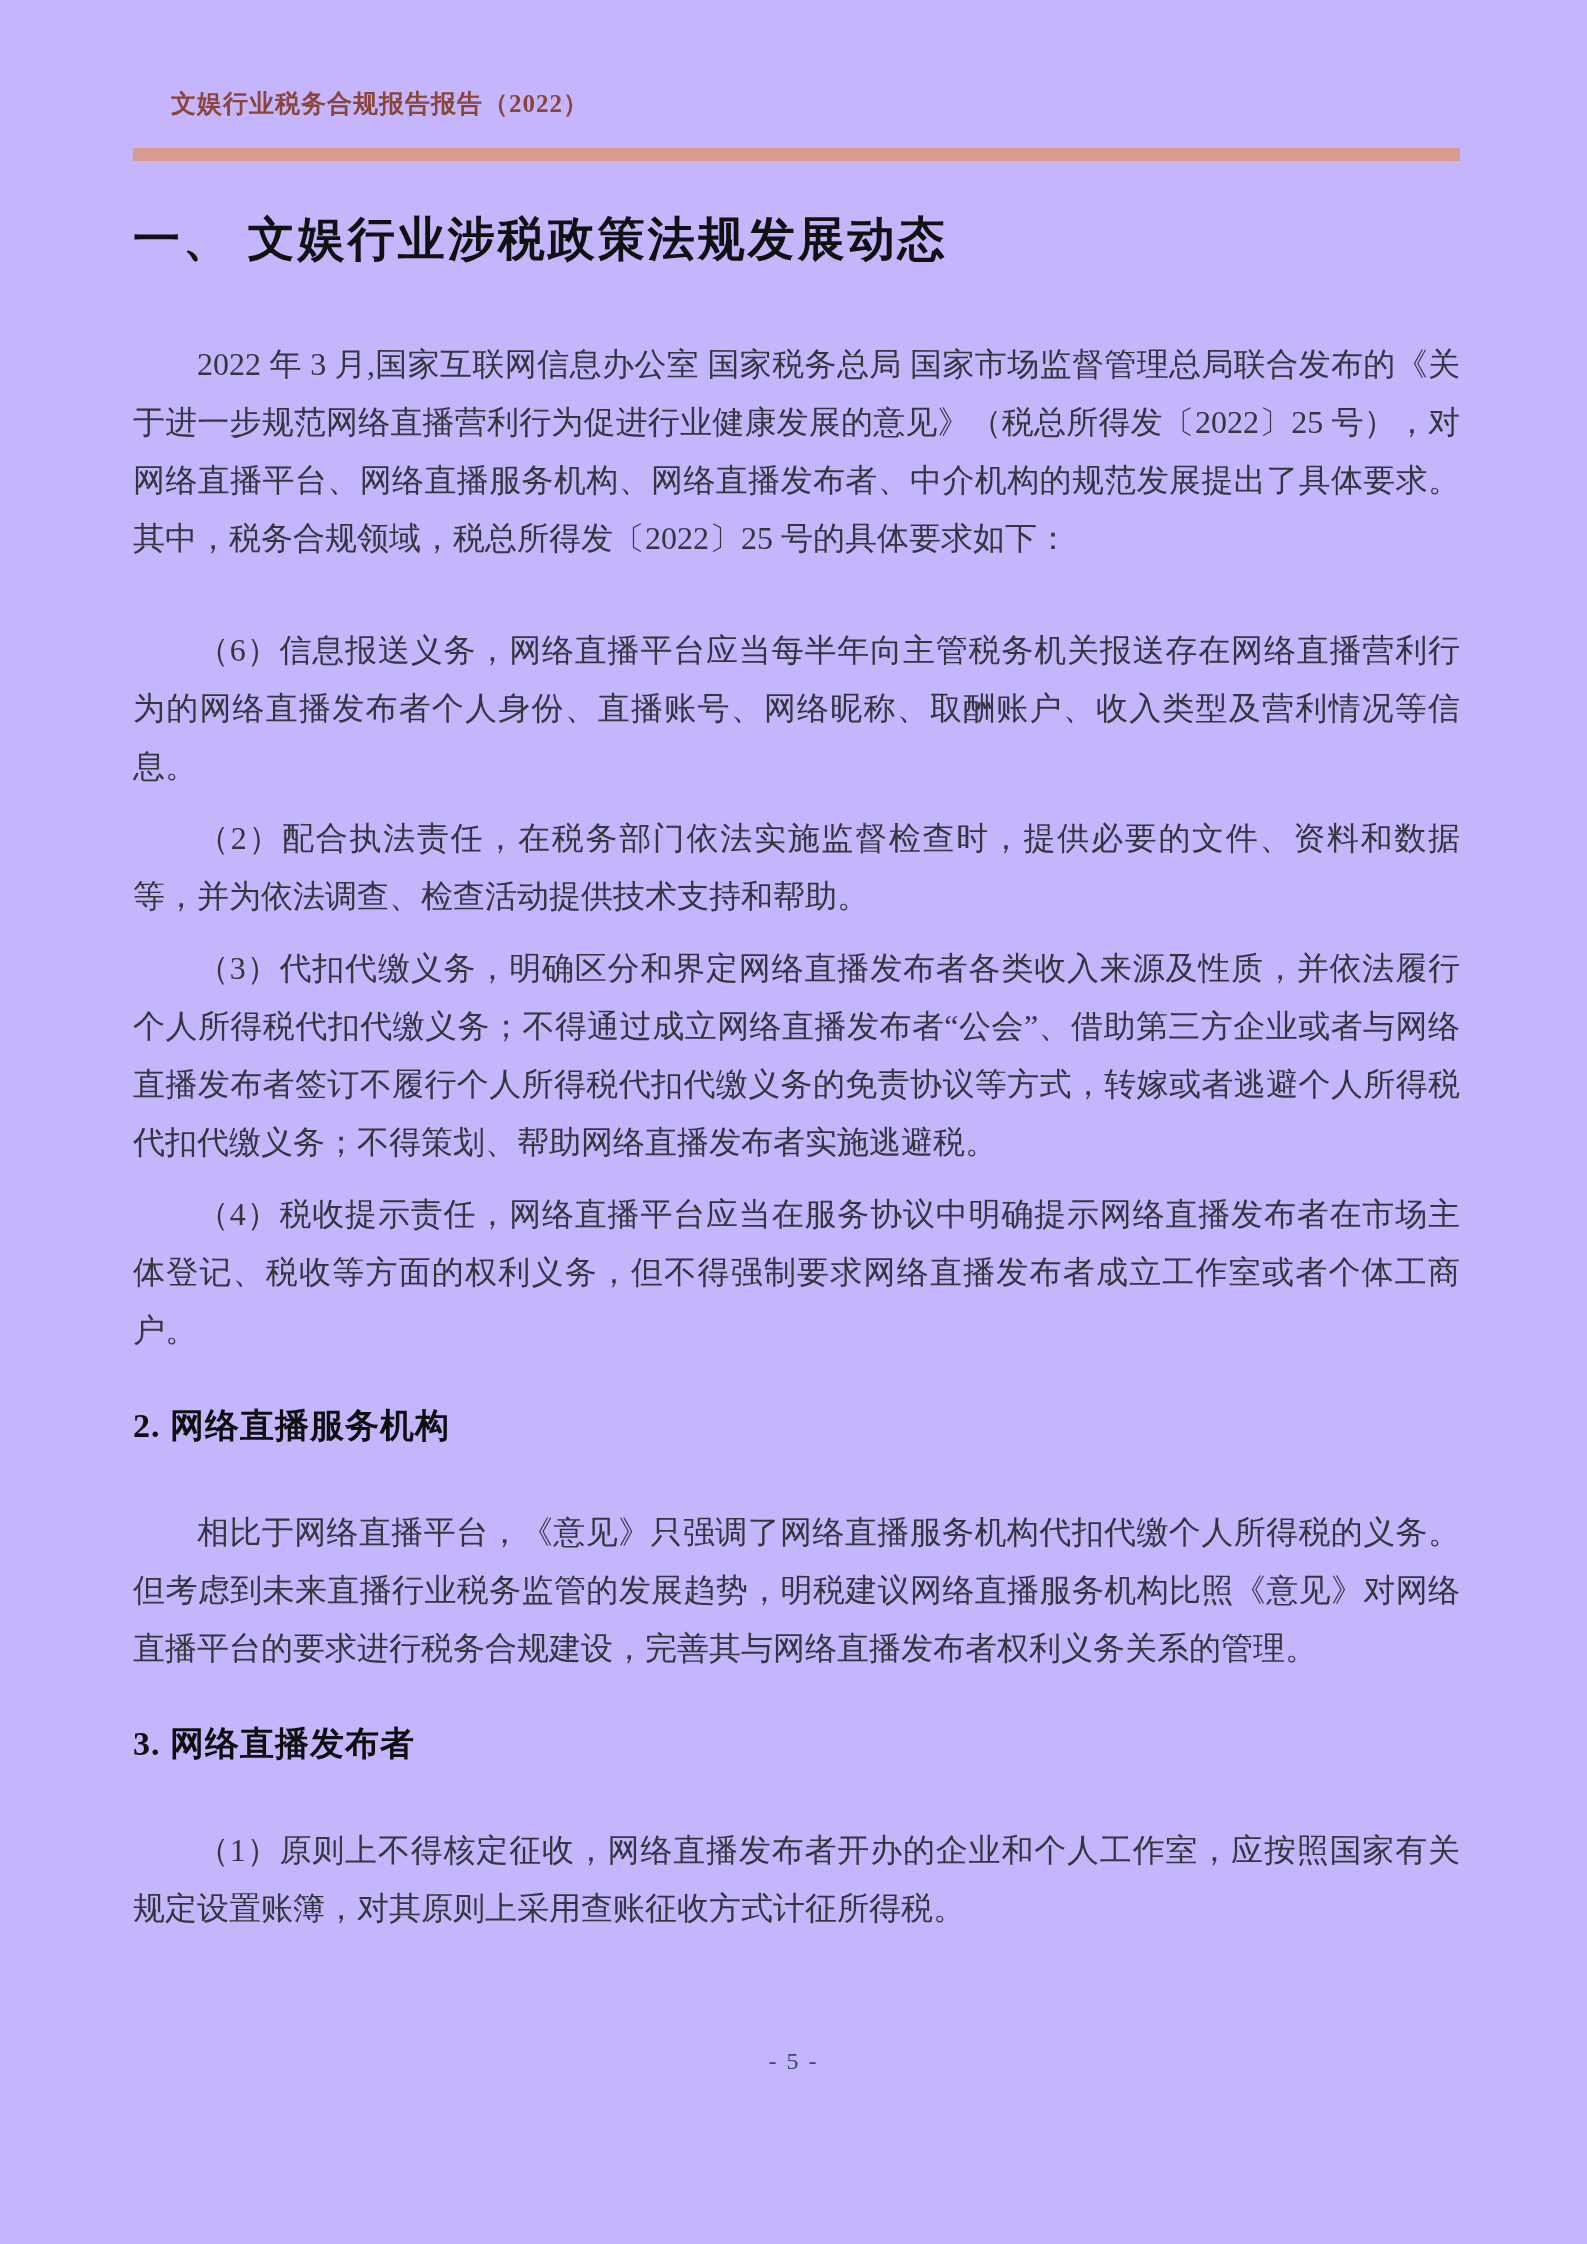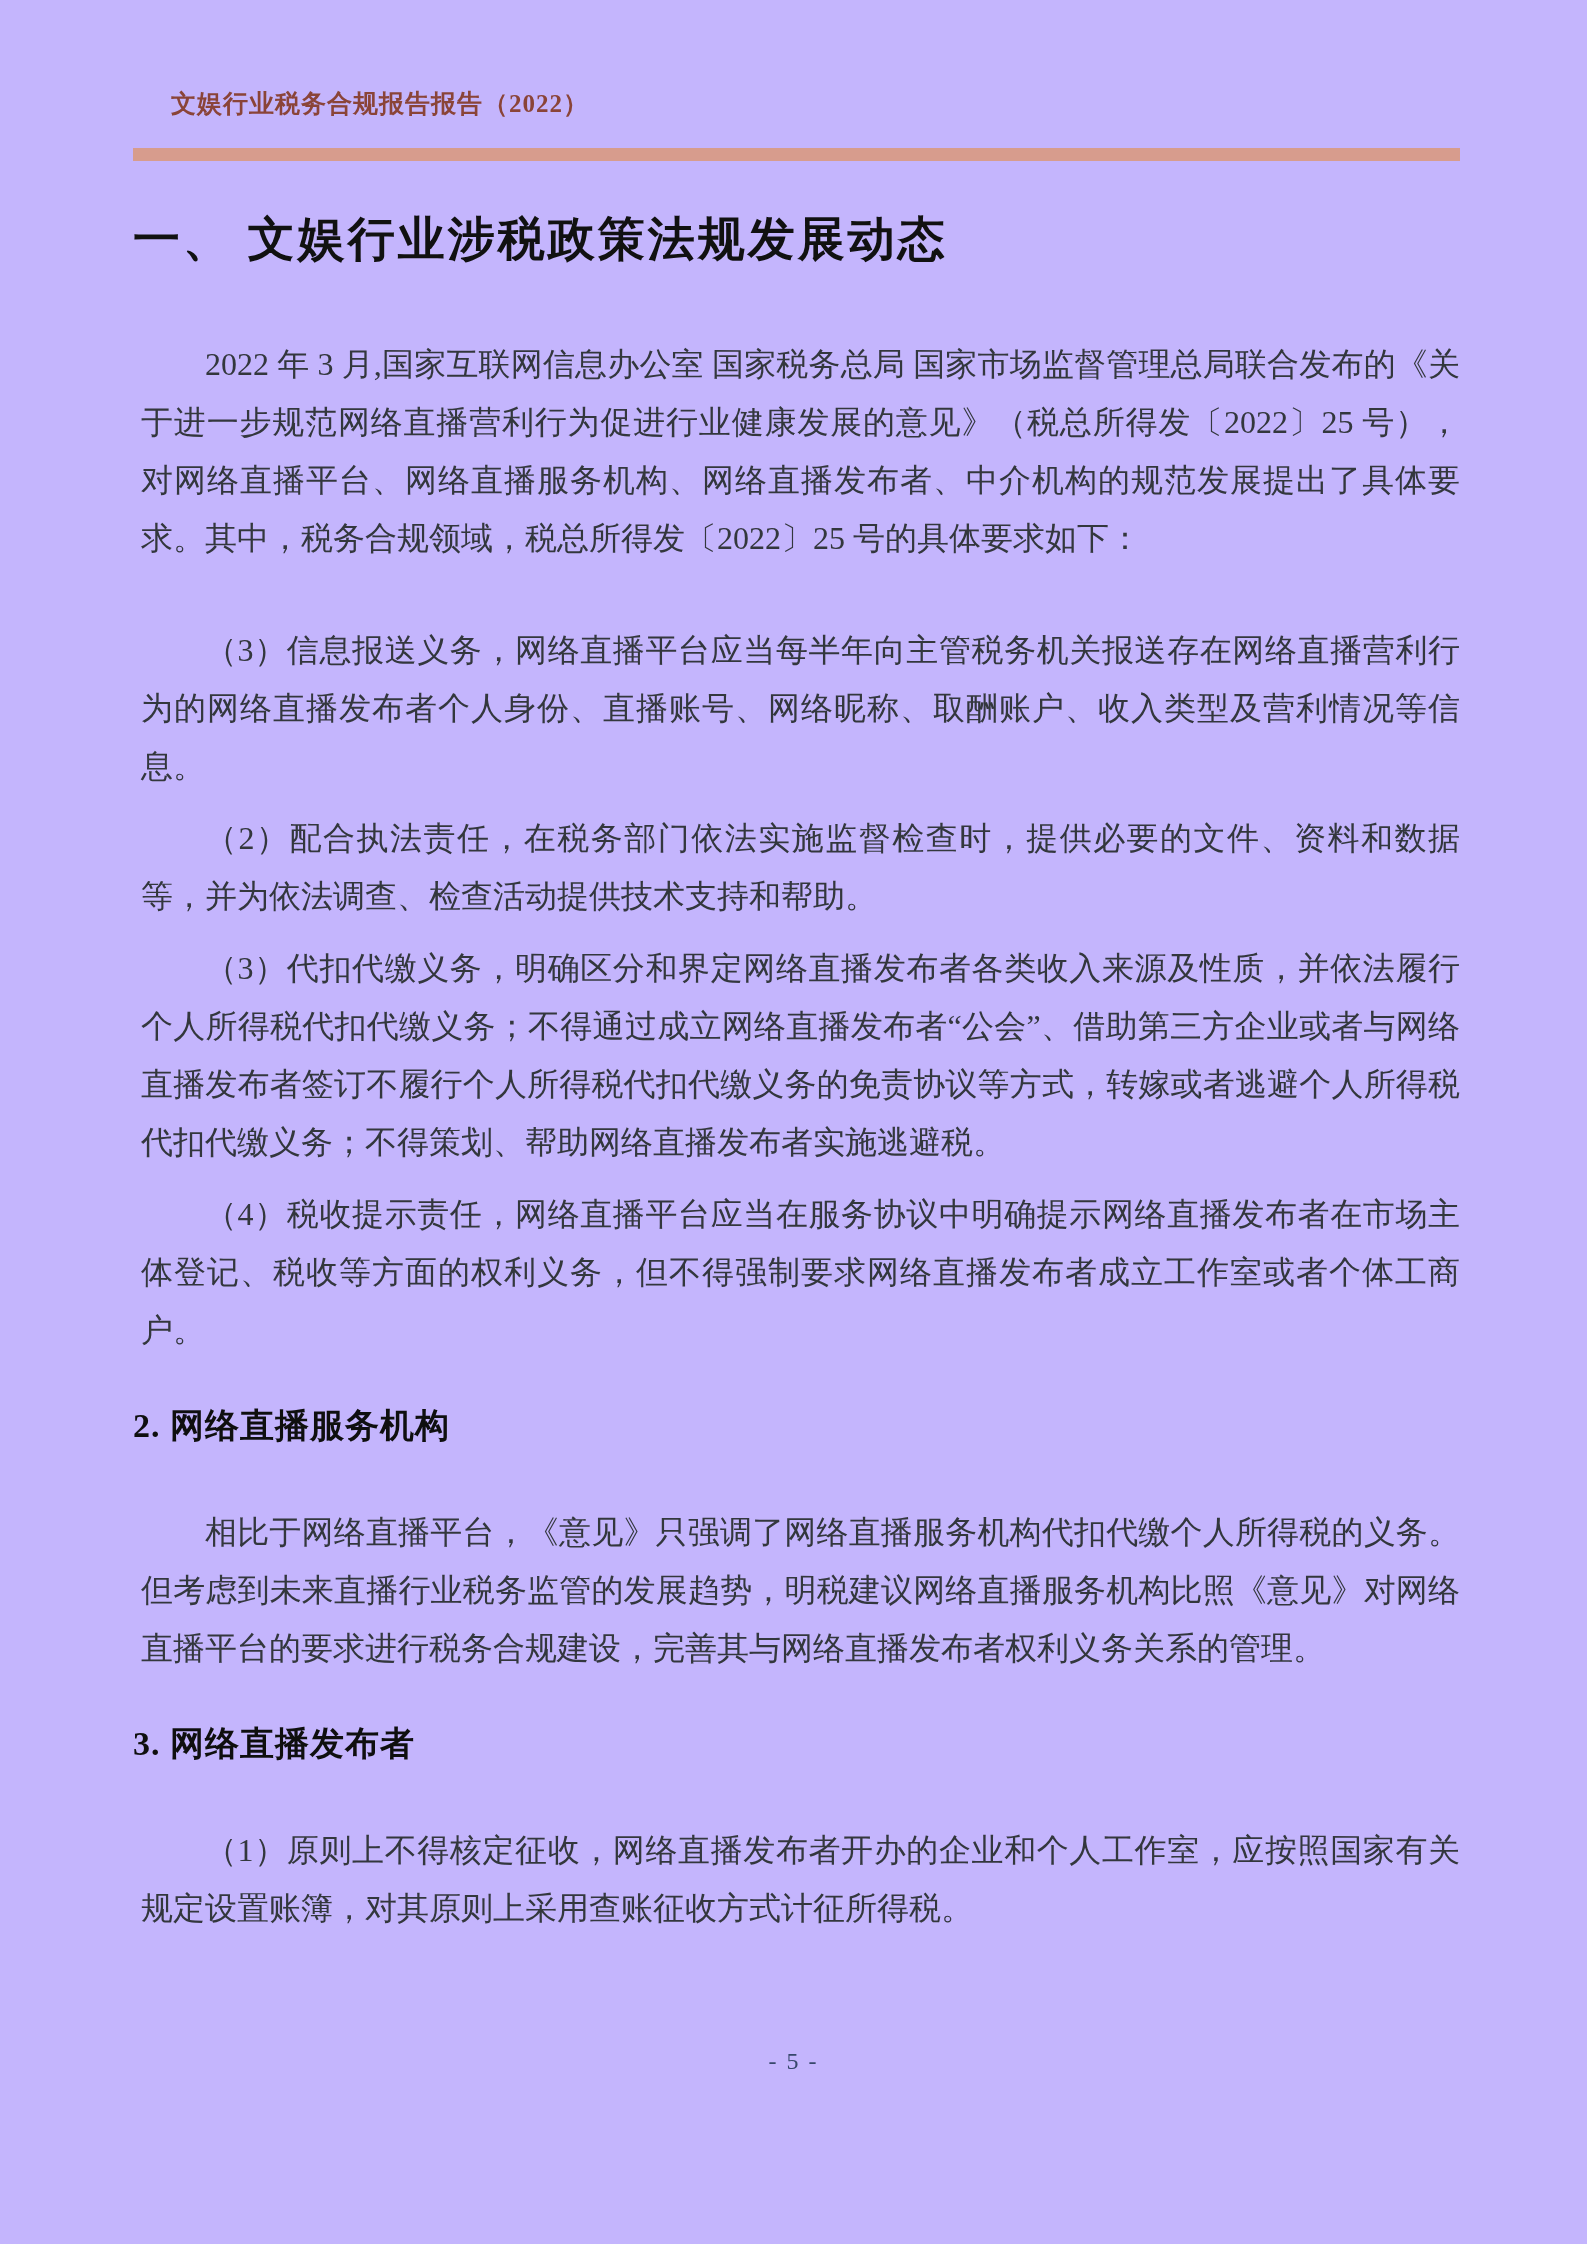--- a/index.html
+++ b/index.html
@@ -43,21 +43,21 @@
   }
   h2.section-title {
     margin: 86px 0 0 10px;
     font-size: 34px;
     line-height: 46px;
     font-weight: 800;
     color: #111111;
     letter-spacing: 2px;
   }
   p.body {
-    margin: 14px 0 0 8px;
+    margin: 14px 0 0 0;
     font-size: 32px;
     line-height: 58px;
     text-align: justify;
     text-indent: 2em;
     color: #33373d;
   }
   p.body.intro {
     margin-top: 66px;
   }
   p.body.after-heading {
@@ -93,21 +93,21 @@
     <div class="running-header-text">文娱行业税务合规报告报告（2022）</div>
     <div class="header-rule"></div>
   </div>
 
   <h1 class="main-title">一、 文娱行业涉税政策法规发展动态</h1>
 
 
   <p class="body intro">2022 年 3 月,国家互联网信息办公室 国家税务总局 国家市场监督管理总局联合发布的《关于进一步规范网络直播营利行为促进行业健康发展的意见》（税总所得发〔2022〕25 号），对网络直播平台、网络直播服务机构、网络直播发布者、中介机构的规范发展提出了具体要求。其中，税务合规领域，税总所得发〔2022〕25 号的具体要求如下：</p>
 
 
-  <p class="body after-heading">（3）信息报送义务，网络直播平台应当每半年向主管税务机关报送存在网络直播营利行为的网络直播发布者个人身份、直播账号、网络昵称、取酬账户、收入类型及营利情况等信息。</p>
+  <p class="body after-heading">（6）信息报送义务，网络直播平台应当每半年向主管税务机关报送存在网络直播营利行为的网络直播发布者个人身份、直播账号、网络昵称、取酬账户、收入类型及营利情况等信息。</p>
 
   <p class="body">（2）配合执法责任，在税务部门依法实施监督检查时，提供必要的文件、资料和数据等，并为依法调查、检查活动提供技术支持和帮助。</p>
 
   <p class="body">（3）代扣代缴义务，明确区分和界定网络直播发布者各类收入来源及性质，并依法履行个人所得税代扣代缴义务；不得通过成立网络直播发布者“公会”、借助第三方企业或者与网络直播发布者签订不履行个人所得税代扣代缴义务的免责协议等方式，转嫁或者逃避个人所得税代扣代缴义务；不得策划、帮助网络直播发布者实施逃避税。</p>
 
   <p class="body">（4）税收提示责任，网络直播平台应当在服务协议中明确提示网络直播发布者在市场主体登记、税收等方面的权利义务，但不得强制要求网络直播发布者成立工作室或者个体工商户。</p>
 
   <h3 class="sub-heading">2. 网络直播服务机构</h3>
 
   <p class="body after-heading">相比于网络直播平台，《意见》只强调了网络直播服务机构代扣代缴个人所得税的义务。但考虑到未来直播行业税务监管的发展趋势，明税建议网络直播服务机构比照《意见》对网络直播平台的要求进行税务合规建设，完善其与网络直播发布者权利义务关系的管理。</p>

